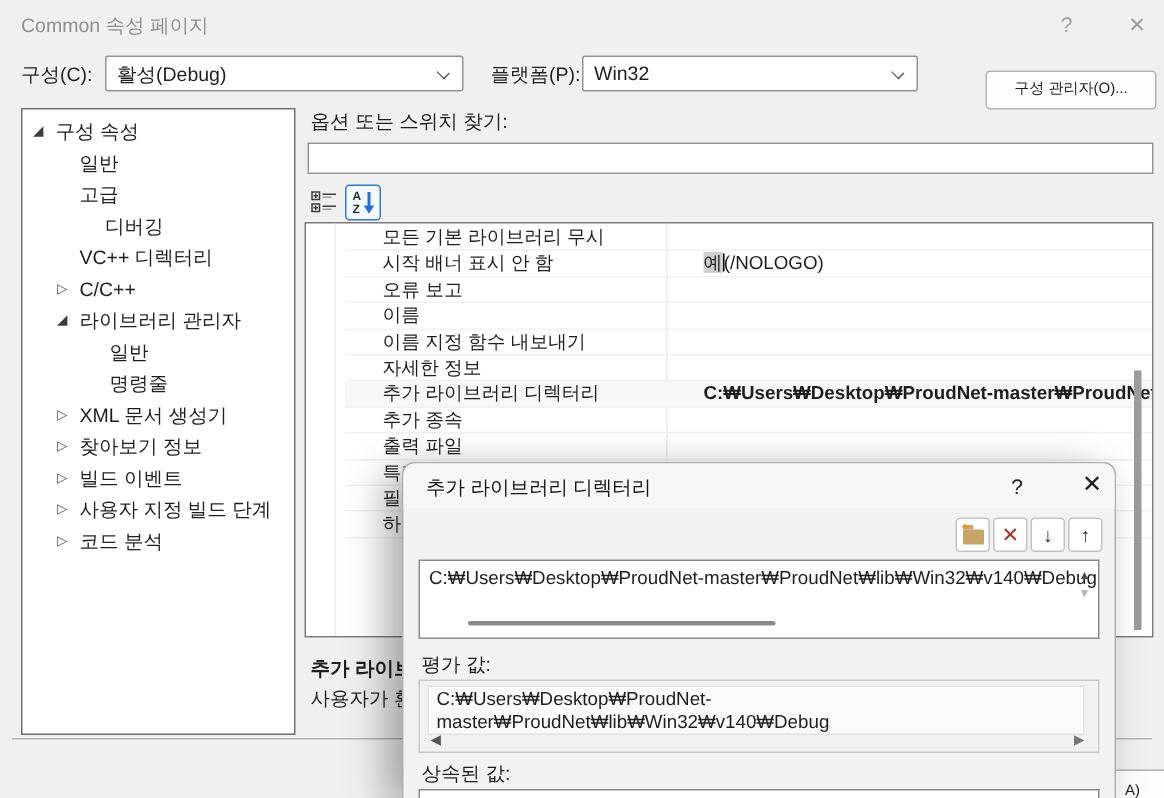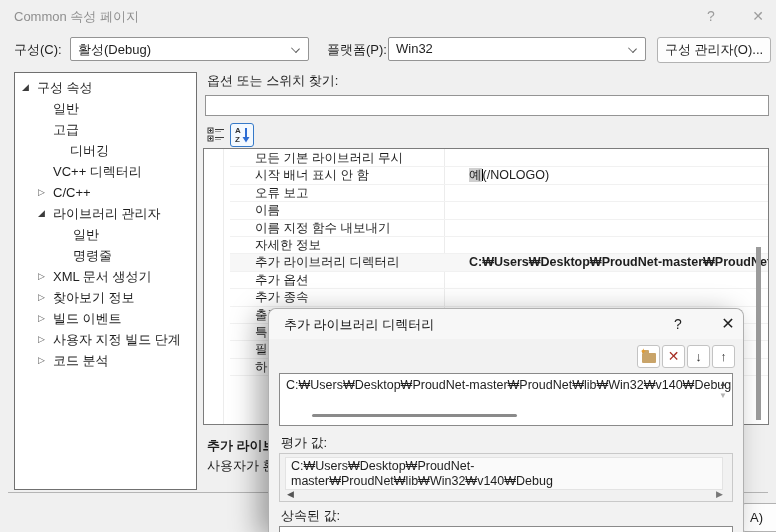--- a/index.html
+++ b/index.html
@@ -16,21 +16,21 @@
   .title-text { left:14px; top:8px; color:#8f8f8f; font-size:13px; }
   .tb-btn { top:6px; width:22px; height:20px; text-align:center; color:#9d9d9d; font-size:14px; line-height:20px; cursor:default; }
   .tb-help { left:700px; }
   .tb-close { left:747px; }
 
   
   .cfg-label { top:41px; }
   .combo { top:37px; height:24px; background:#fff; border:1px solid #949494; border-radius:2px; }
   .combo .val { position:absolute; left:7px; top:3px; font-size:13px; }
   .chev { position:absolute; right:9px; top:7px; width:7px; height:7px; border-right:1.5px solid #5a5a5a; border-bottom:1.5px solid #5a5a5a; transform:rotate(45deg) scale(1,0.8); }
-  .btn { background:#fdfdfd; border:1px solid #b2b2b2; border-radius:3px; font-size:13px; text-align:center; }
+  .btn { background:#fdfdfd; border:1px solid #b2b2b2; border-radius:3px; font-size:10px; text-align:center;margin-top:10px; }
 
   
   .tree-panel { left:14px; top:72px; width:183px; height:418px; background:#fff; border:1px solid #707070; overflow:hidden; padding-top:4px; }
   .tree-item { position:relative; height:21px; line-height:21px; font-size:13px; white-space:nowrap; }
   .tree-item.selected { background:#ccd2df; }
   .tree-arrow { position:absolute; top:0; font-size:9px; color:#3c3c3c; }
   .tree-arrow.collapsed { color:#5a5a5a; }
 
   
   .search-label { left:207px; top:72px; }
@@ -96,21 +96,21 @@
 <div class="abs title-text">Common 속성 페이지</div>
 <div class="abs tb-btn tb-help">?</div>
 <div class="abs tb-btn tb-close">✕</div>
 
 <div class="abs cfg-label" style="left:14px;">구성(C):</div>
 <div class="abs combo" style="left:70px;width:239px;">
   <span class="val">활성(Debug)</span>
   <span class="chev"></span>
 </div>
 <div class="abs cfg-label" style="left:327px;">플랫폼(P):</div>
-<div class="abs combo" style="left:388px;width:258px;">
+<div class="abs combo" style="left:388px;width:224px;">
   <span class="val">Win32</span>
   <span class="chev"></span>
 </div>
 <div class="abs btn" style="left:657px;top:37px;width:114px;height:26px;line-height:24px;">구성 관리자(O)...</div>
 
 <div class="abs tree-panel">
     <div class="tree-item" style="padding-left: 22px;"><span class="tree-arrow expanded" style="left: 7px;">◢</span><span>구성 속성</span></div>
     <div class="tree-item" style="padding-left: 38px;"><span>일반</span></div>
     <div class="tree-item" style="padding-left: 38px;"><span>고급</span></div>
     <div class="tree-item" style="padding-left: 55px;"><span>디버깅</span></div>
@@ -186,25 +186,20 @@
         <div class="g-name">자세한 정보</div>
         <div class="g-val"></div>
       </div>
       <div class="grid-row modified">
         <div class="g-gutter"></div>
         <div class="g-name">추가 라이브러리 디렉터리</div>
         <div class="g-val">C:₩Users₩Desktop₩ProudNet-master₩ProudNet₩lib</div>
       </div>
       <div class="grid-row">
         <div class="g-gutter"></div>
-        <div class="g-name">추가 옵션</div>
-        <div class="g-val"></div>
-      </div>
-      <div class="grid-row">
-        <div class="g-gutter"></div>
         <div class="g-name">추가 종속</div>
         <div class="g-val"></div>
       </div>
       <div class="grid-row">
         <div class="g-gutter"></div>
         <div class="g-name">출력 파일</div>
         <div class="g-val"></div>
       </div>
       <div class="grid-row">
         <div class="g-gutter"></div>

